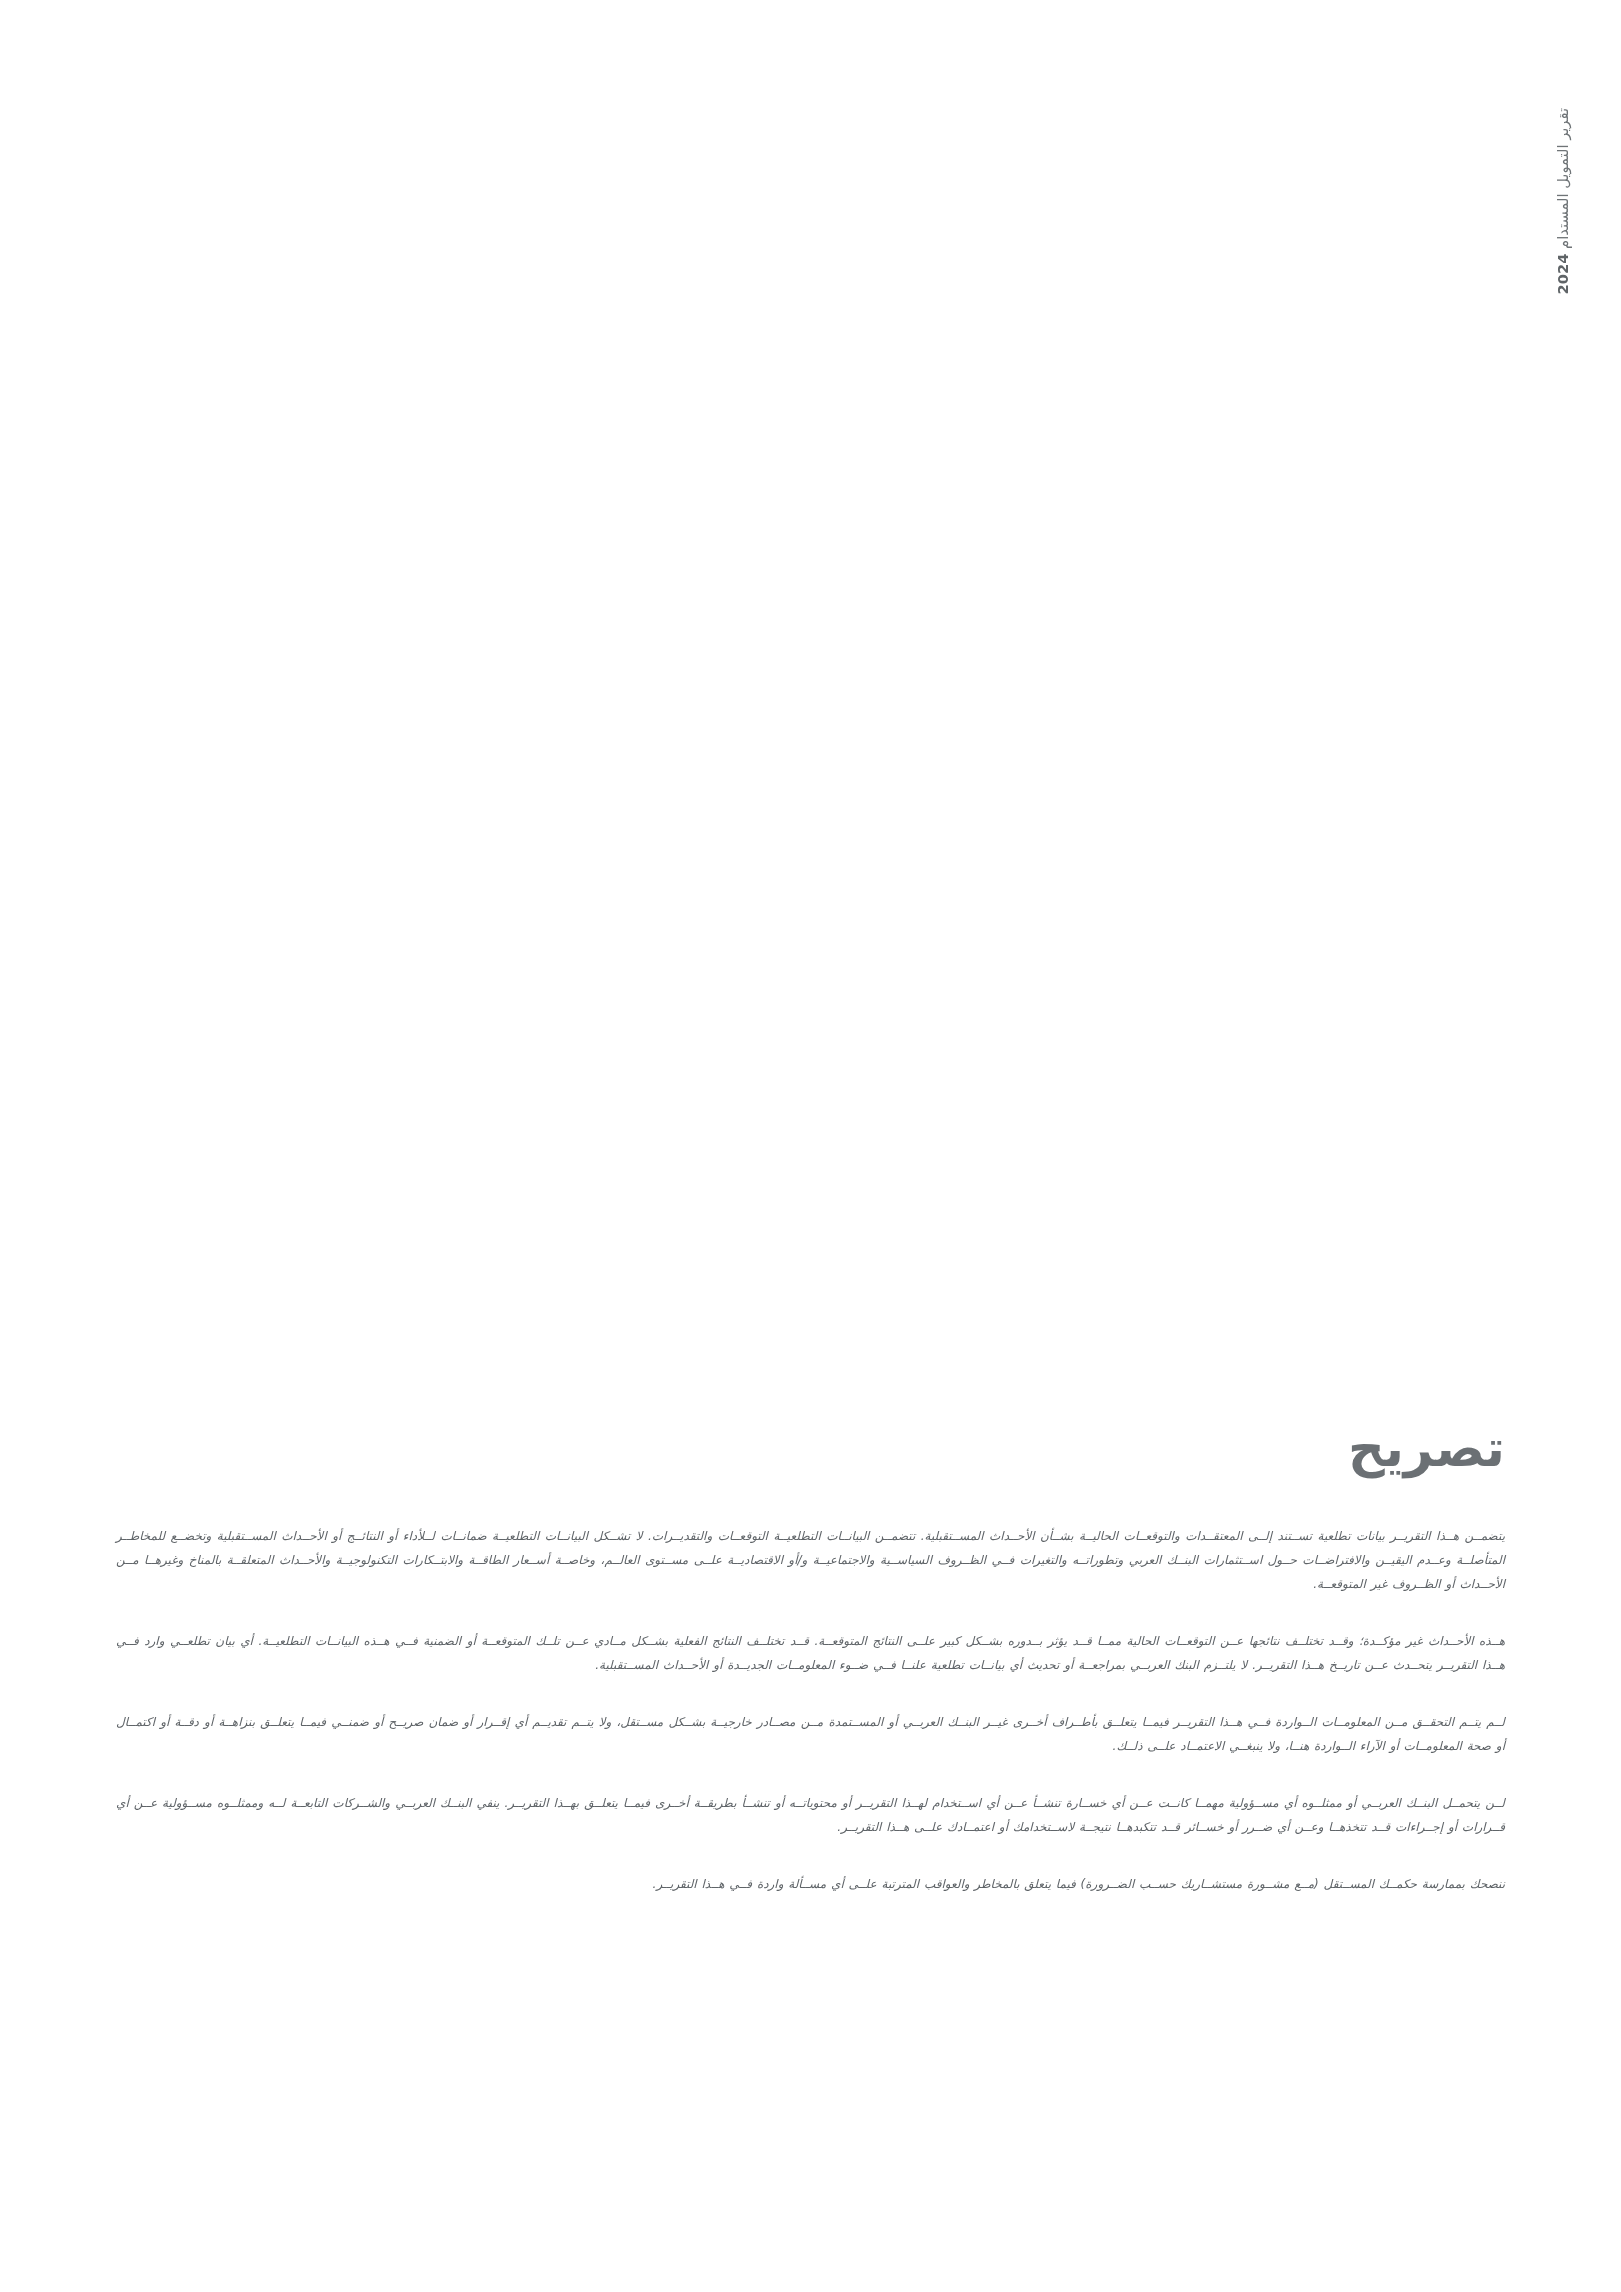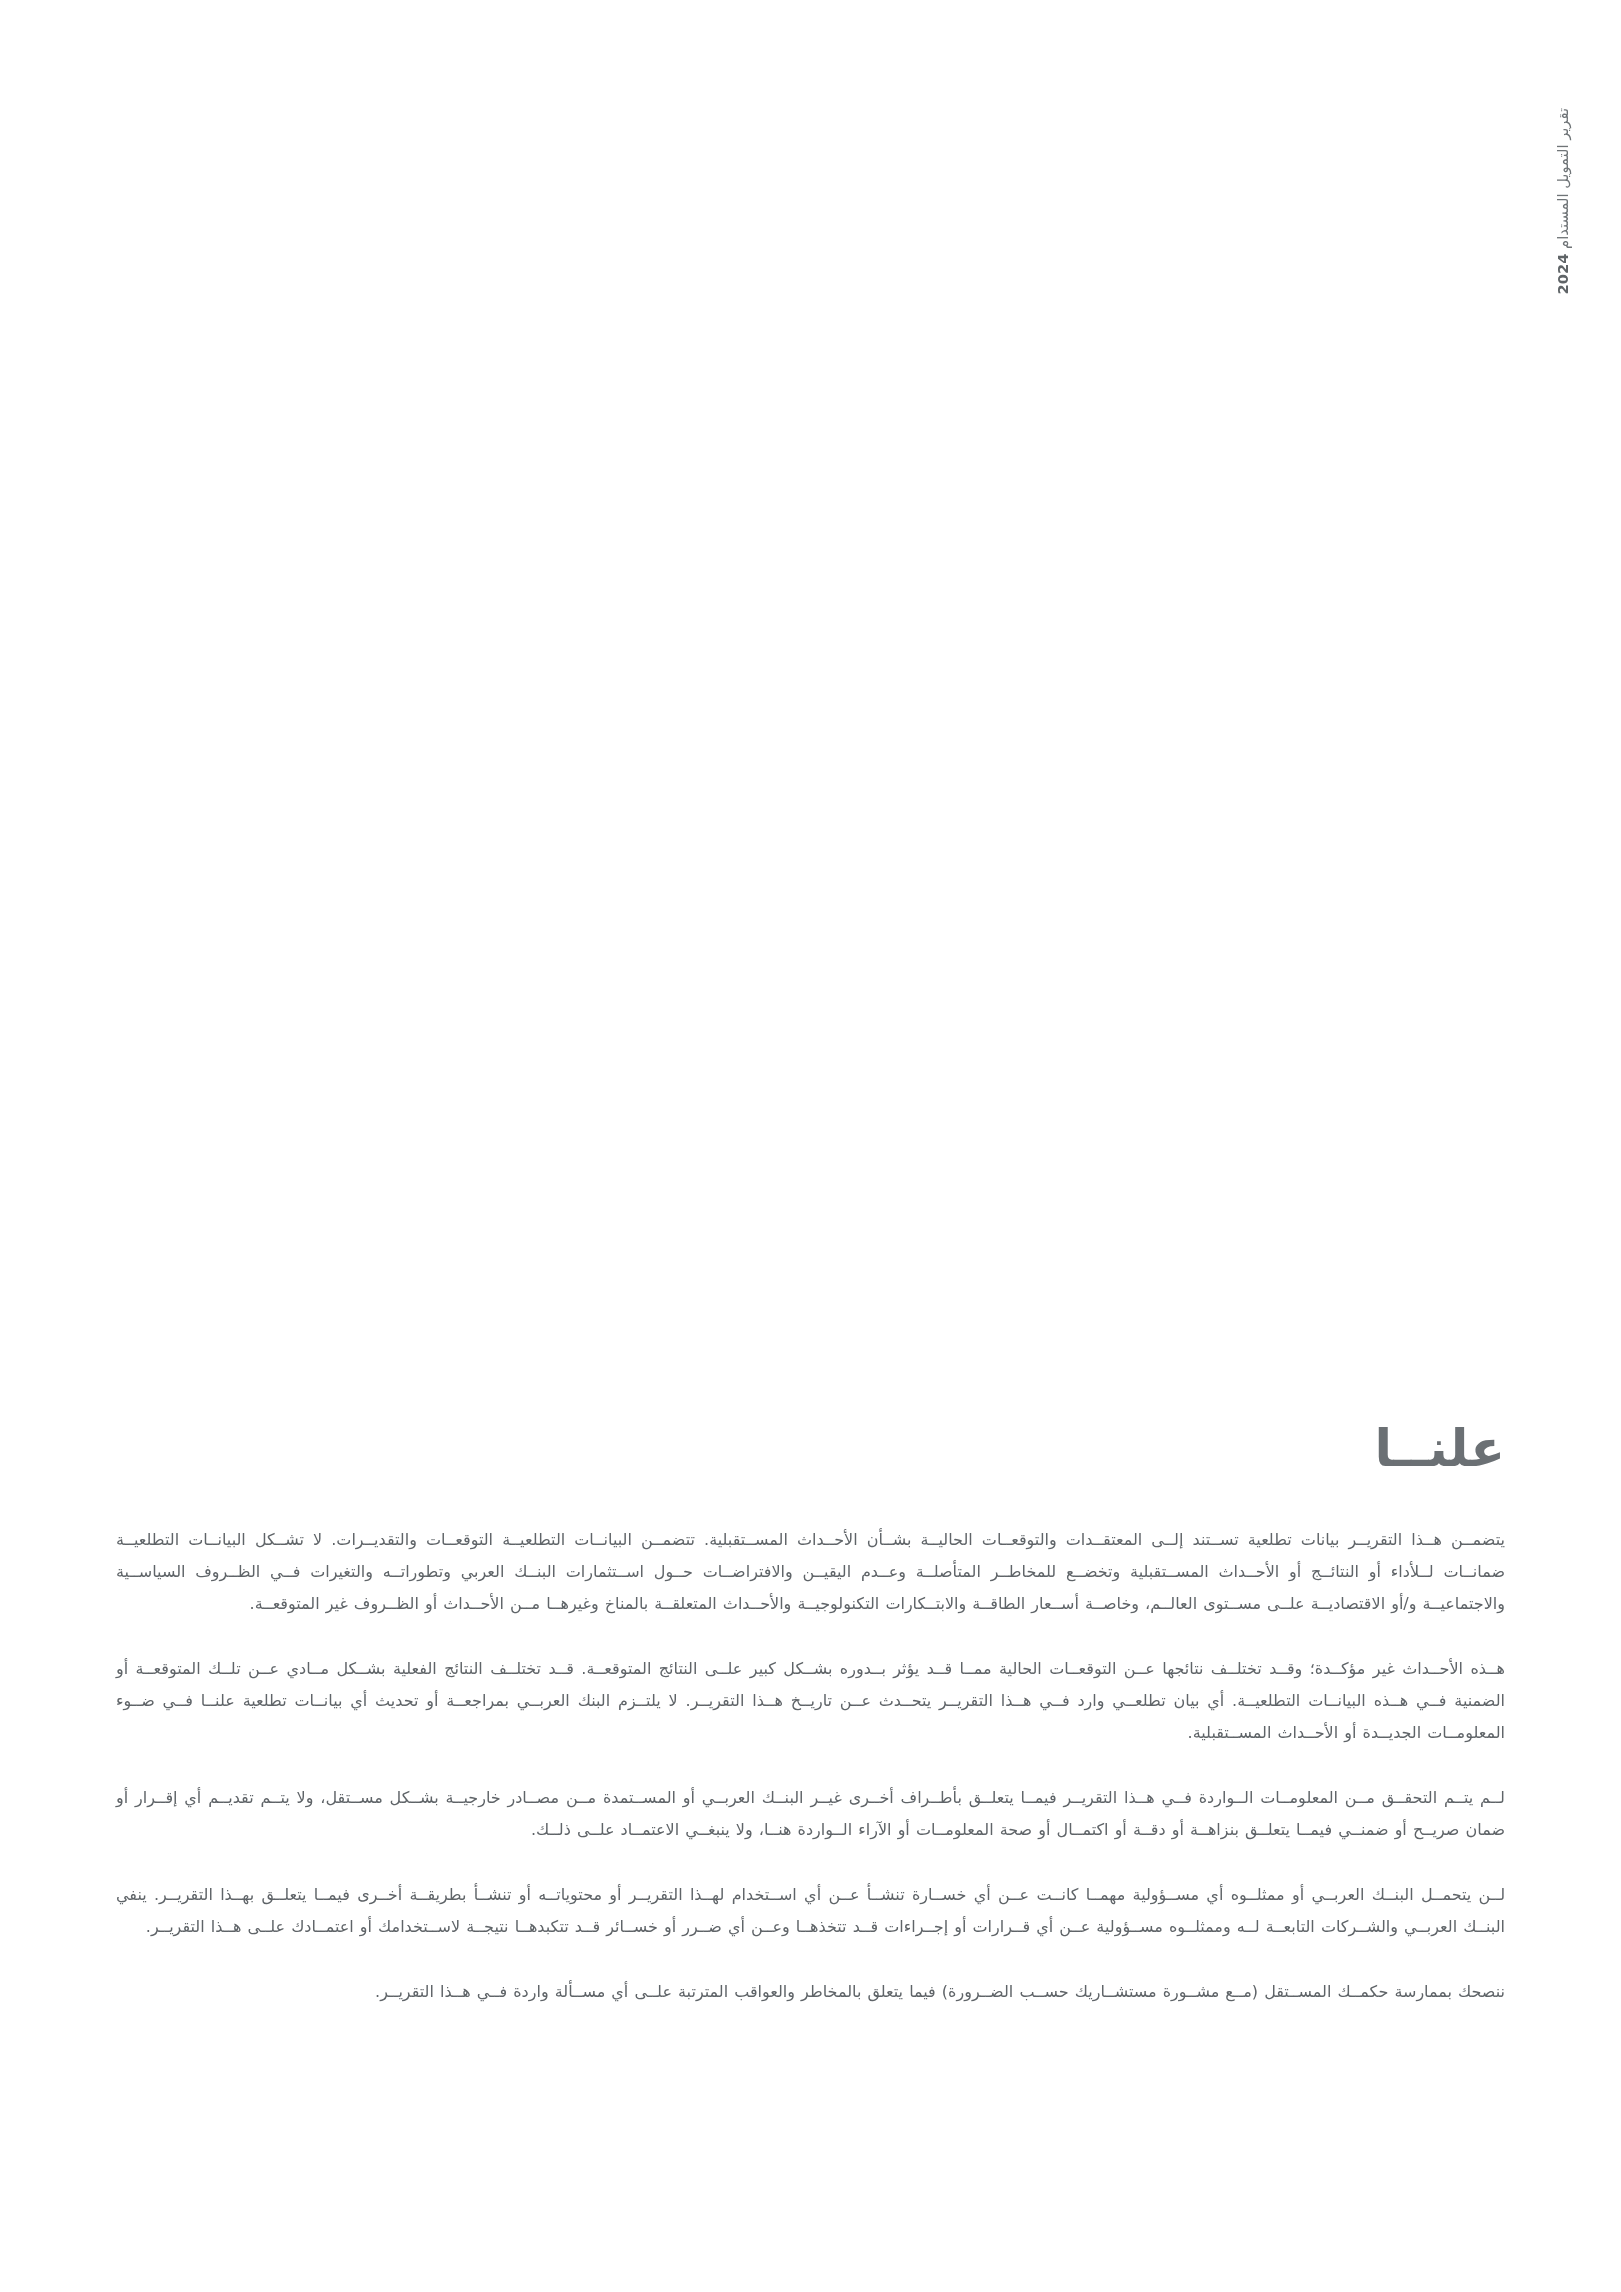--- a/index.html
+++ b/index.html
@@ -60,46 +60,47 @@
     font-weight: bold;
     color: #6b7074;
     letter-spacing: 5.9px;
     text-align: right;
     margin: 0 0 47px 0;
     line-height: 1.1;
     font-family: "DejaVu Sans", sans-serif;
   }
 
   .para {
-    font-size: 16px;
+    font-size: 12px;
     line-height: 2.0;
     color: #5f6468;
     margin: 0 0 33px 0;
     text-align: justify;
     text-justify: inter-word;
     word-spacing: 1px;
+    font-style: italic;
   }
   .para:last-child {
     margin-bottom: 16px;
   }
 </style>
 </head>
 <body>
 
 <div class="page">
 
   <div class="side-header">
     <div class="side-header-inner">
       <span>تقرير التمويل المستدام</span>
       <span class="year">2024</span>
     </div>
   </div>
 
   <div class="content">
-    <h1 class="doc-title">علنــا</h1>
+    <h1 class="doc-title">تصريح</h1>
 
     <p class="para">يتضمــن هــذا التقريــر بيانات تطلعية تســتند إلــى المعتقــدات والتوقعــات الحاليــة بشــأن الأحــداث المســتقبلية. تتضمــن البيانــات التطلعيــة التوقعــات والتقديــرات. لا تشــكل البيانــات التطلعيــة ضمانــات لــلأداء أو النتائــج أو الأحــداث المســتقبلية وتخضــع للمخاطــر المتأصلــة وعــدم اليقيــن والافتراضــات حــول اســتثمارات البنــك العربي وتطوراتــه والتغيرات فــي الظــروف السياســية والاجتماعيــة و/أو الاقتصاديــة علــى مســتوى العالــم، وخاصــة أســعار الطاقــة والابتــكارات التكنولوجيــة والأحــداث المتعلقــة بالمناخ وغيرهــا مــن الأحــداث أو الظــروف غير المتوقعــة.</p>
     <p class="para">هــذه الأحــداث غير مؤكــدة؛ وقــد تختلــف نتائجها عــن التوقعــات الحالية ممــا قــد يؤثر بــدوره بشــكل كبير علــى النتائج المتوقعــة. قــد تختلــف النتائج الفعلية بشــكل مــادي عــن تلــك المتوقعــة أو الضمنية فــي هــذه البيانــات التطلعيــة. أي بيان تطلعــي وارد فــي هــذا التقريــر يتحــدث عــن تاريــخ هــذا التقريــر. لا يلتــزم البنك العربــي بمراجعــة أو تحديث أي بيانــات تطلعية علنــا فــي ضــوء المعلومــات الجديــدة أو الأحــداث المســتقبلية.</p>
     <p class="para">لــم يتــم التحقــق مــن المعلومــات الــواردة فــي هــذا التقريــر فيمــا يتعلــق بأطــراف أخــرى غيــر البنــك العربــي أو المســتمدة مــن مصــادر خارجيــة بشــكل مســتقل، ولا يتــم تقديــم أي إقــرار أو ضمان صريــح أو ضمنــي فيمــا يتعلــق بنزاهــة أو دقــة أو اكتمــال أو صحة المعلومــات أو الآراء الــواردة هنــا، ولا ينبغــي الاعتمــاد علــى ذلــك.</p>
     <p class="para">لــن يتحمــل البنــك العربــي أو ممثلــوه أي مســؤولية مهمــا كانــت عــن أي خســارة تنشــأ عــن أي اســتخدام لهــذا التقريــر أو محتوياتــه أو تنشــأ بطريقــة أخــرى فيمــا يتعلــق بهــذا التقريــر. ينفي البنــك العربــي والشــركات التابعــة لــه وممثلــوه مســؤولية عــن أي قــرارات أو إجــراءات قــد تتخذهــا وعــن أي ضــرر أو خســائر قــد تتكبدهــا نتيجــة لاســتخدامك أو اعتمــادك علــى هــذا التقريــر.</p>
     <p class="para">ننصحك بممارسة حكمــك المســتقل (مــع مشــورة مستشــاريك حســب الضــرورة) فيما يتعلق بالمخاطر والعواقب المترتبة علــى أي مســألة واردة فــي هــذا التقريــر.</p>
   </div>
 
 </div>
 

